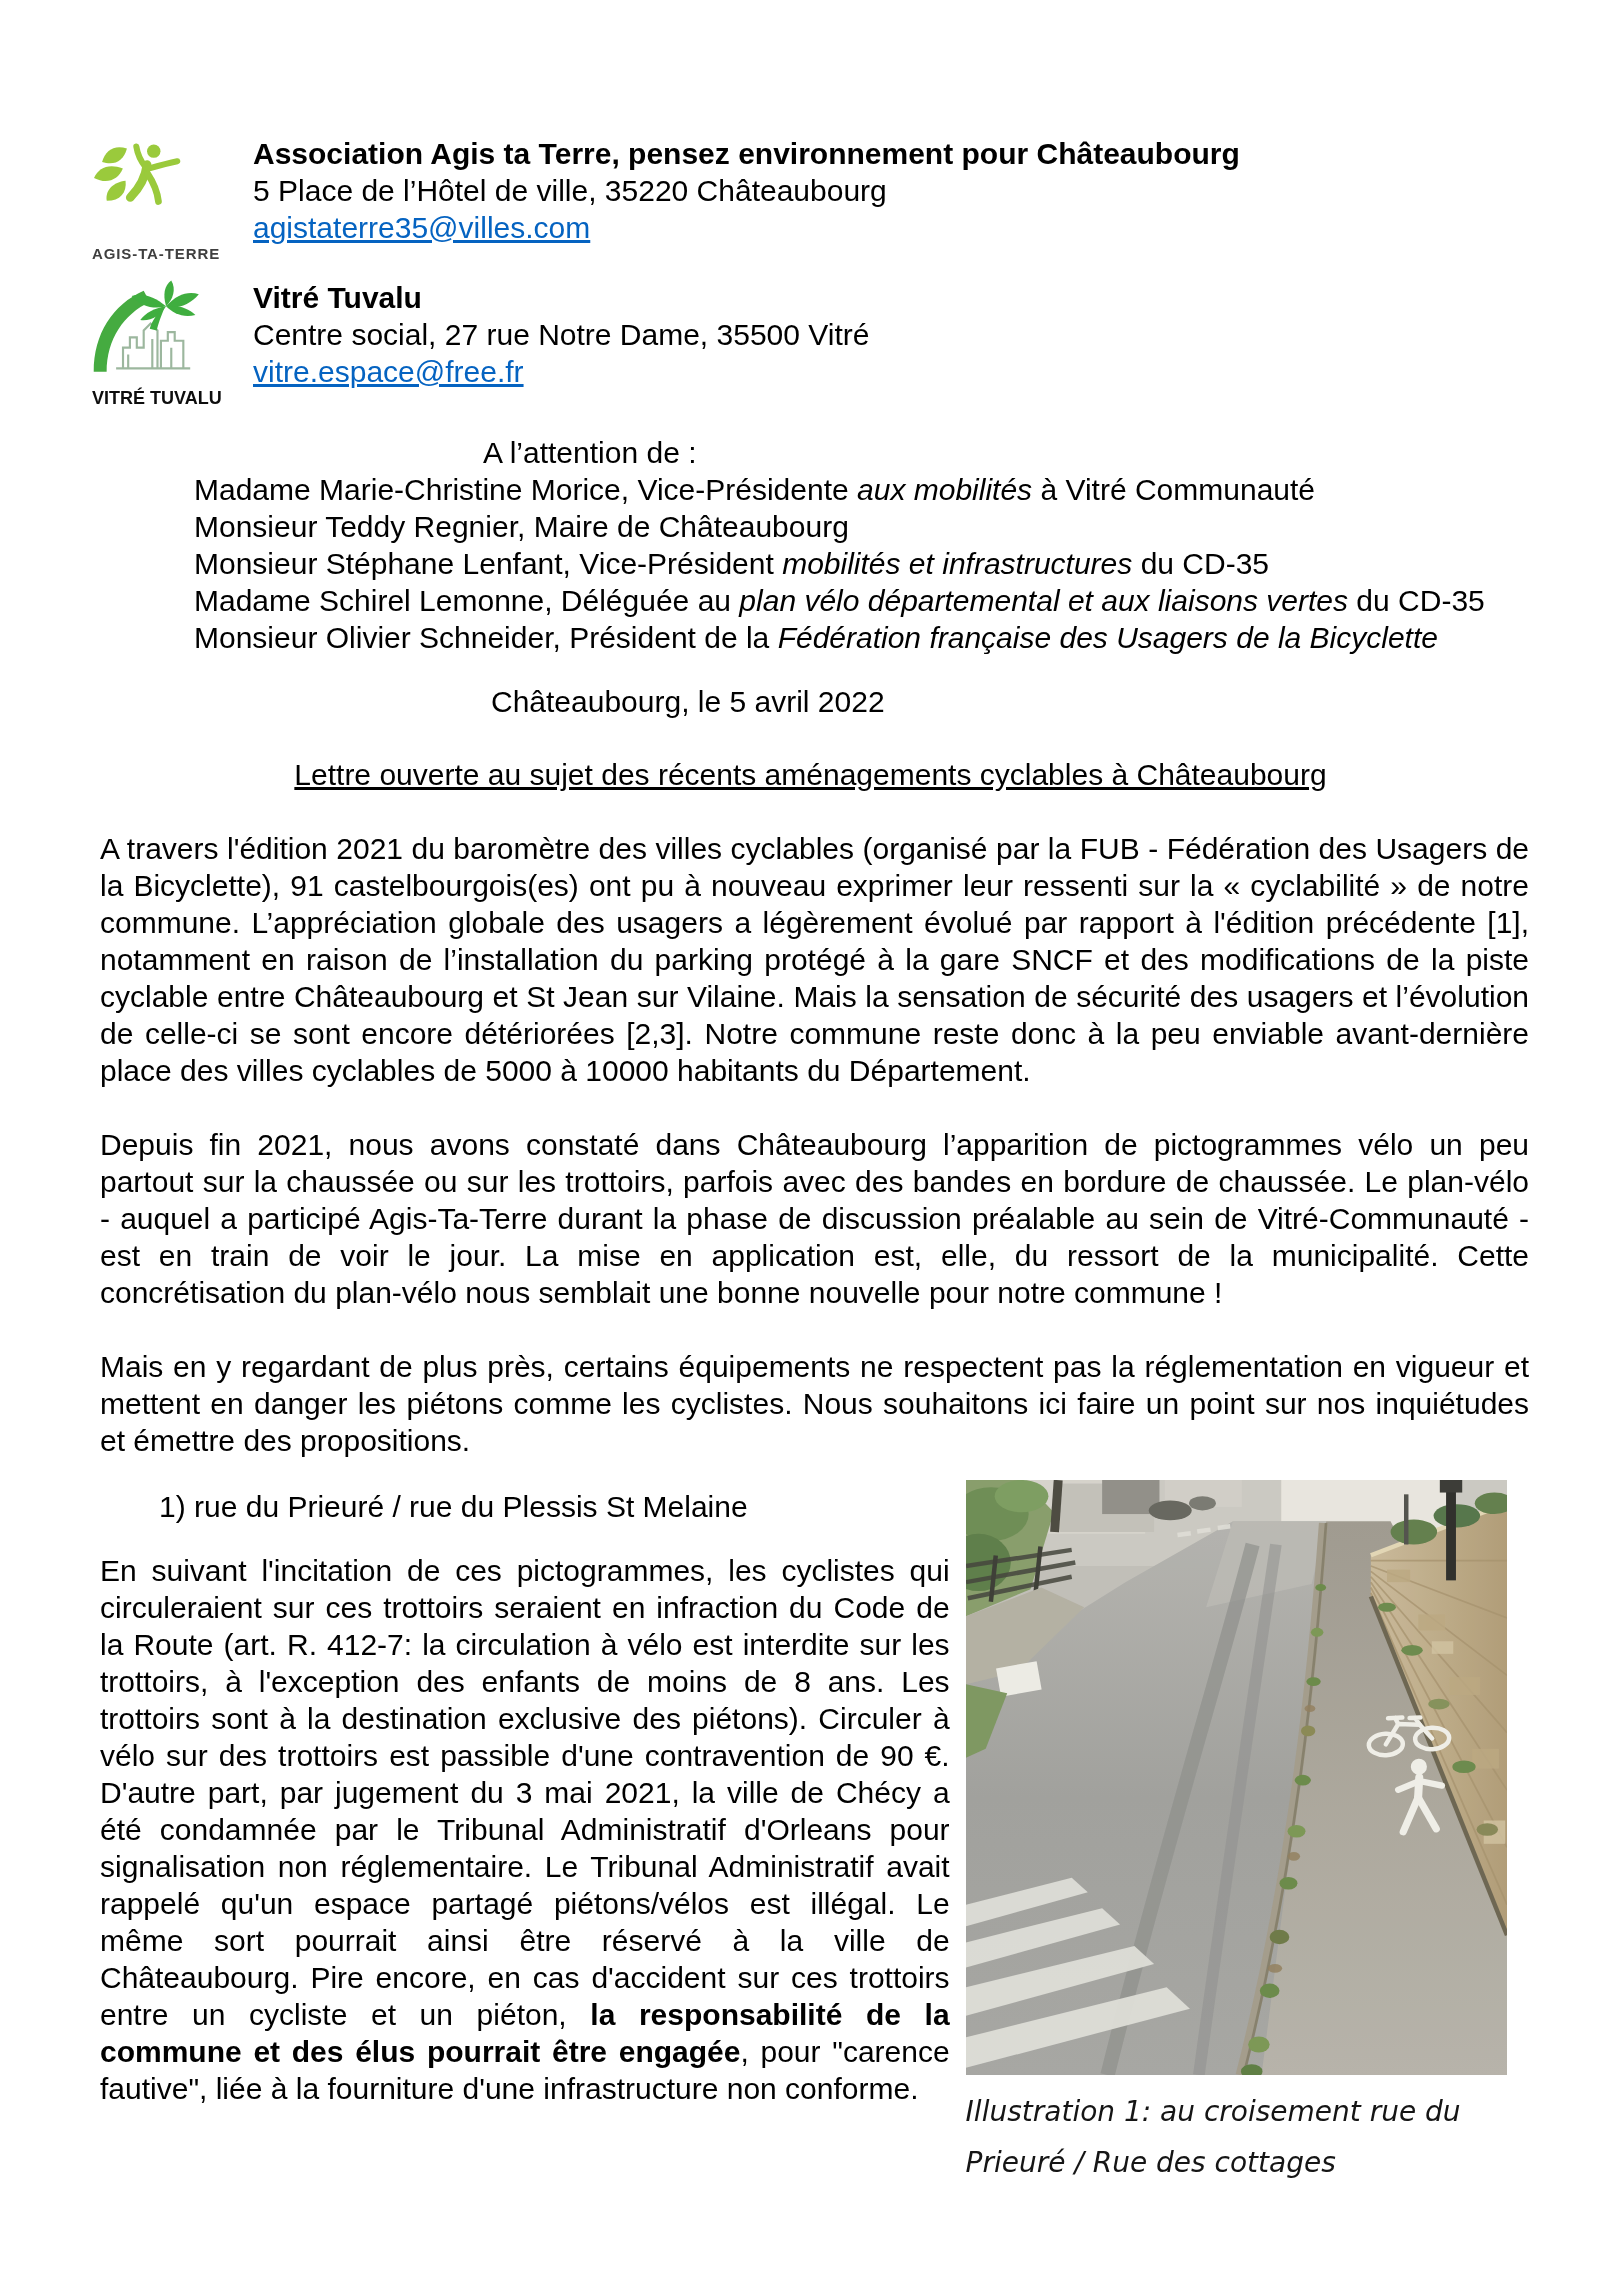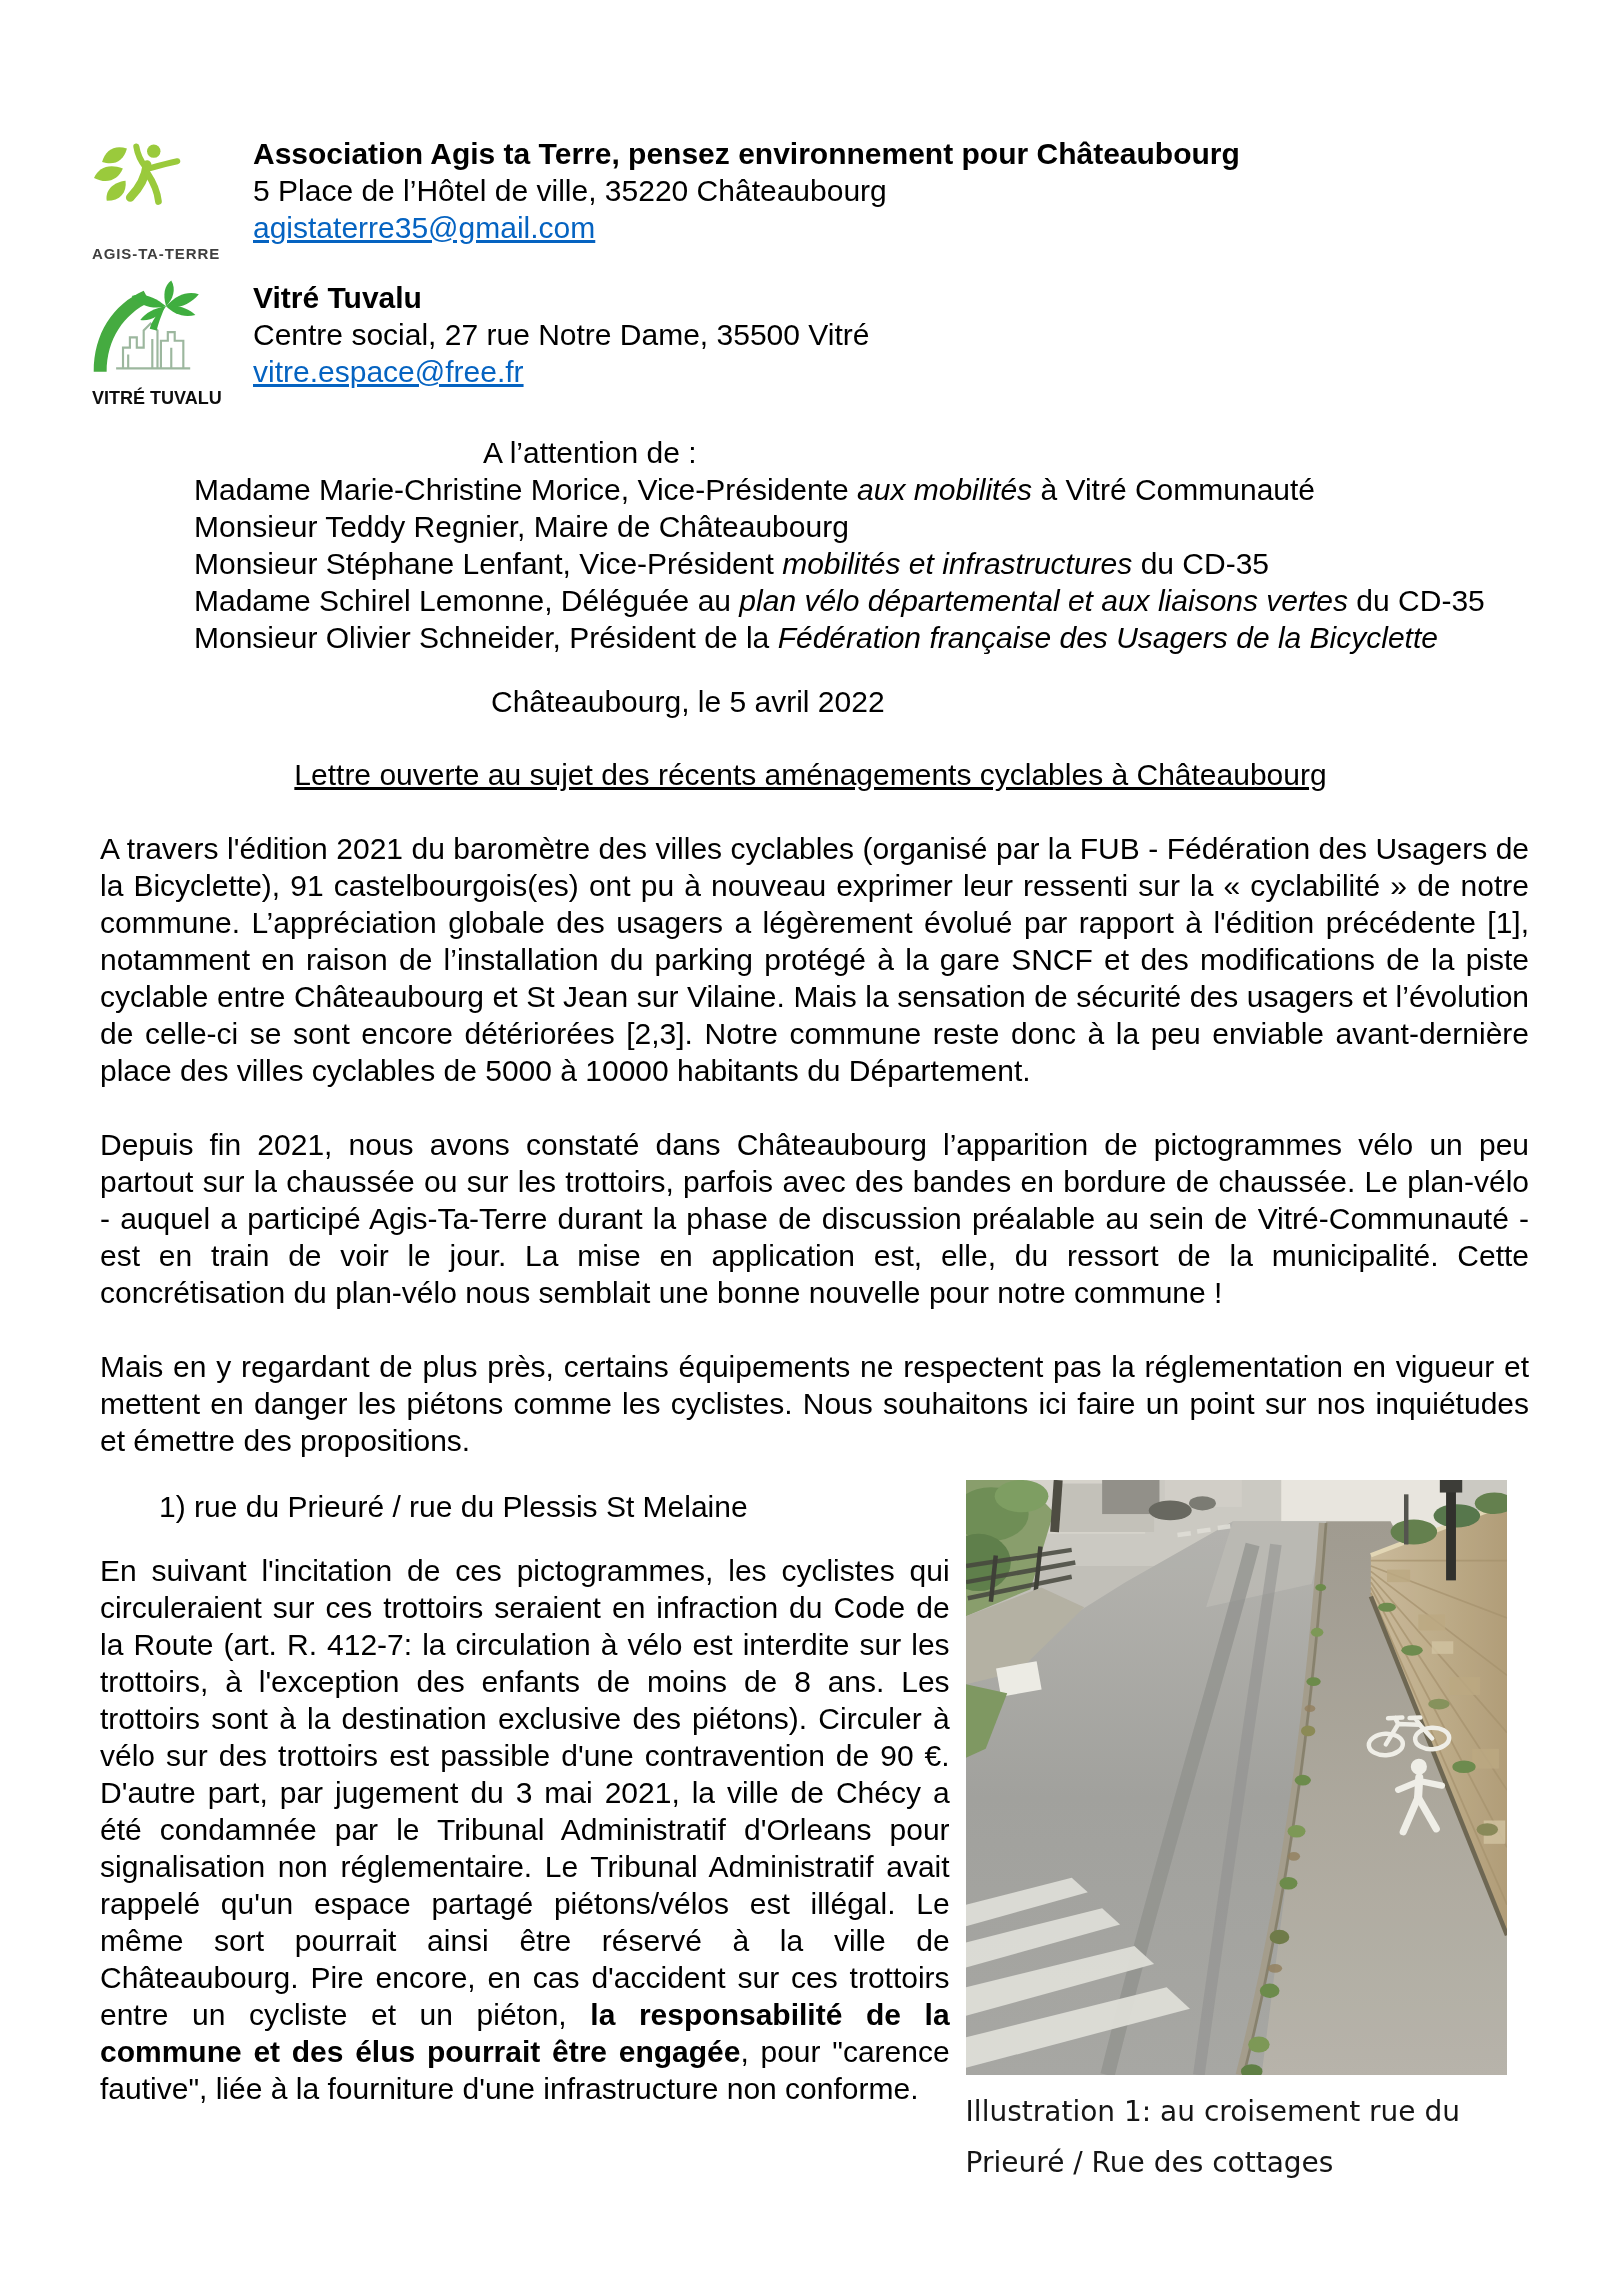--- a/index.html
+++ b/index.html
@@ -33,21 +33,21 @@
   .recipients{margin-left:102px;}
   .dateline{margin:27px 0 0 399px;}
   .subject{margin-top:36px;text-align:center;text-decoration:underline;}
   p.body{margin:37px 0 0 8px;text-align:justify;}
   .section1{margin-top:29px;}
   .heading1{margin:0 0 27px 67px;}
   figure{float:right;width:541px;margin:-7.2px 22.4px 7.2px 16px;padding:0;}
   .photo{width:541px;height:595px;display:block;}
   figcaption{
     font-family:"DejaVu Sans", sans-serif;
-    font-size:28px;line-height:51px;
+    font-style:italic;font-size:28px;line-height:51px;
     color:#151515;margin-top:10.7px;padding-right:27px;
   }
   .it{font-style:italic;}
   .bd{font-weight:700;}
   .clear{clear:both;}
 </style>
 </head>
 <body>
 
 <div class="page">
@@ -66,21 +66,21 @@
           <path d="M83,54 C91,66 97,78 99,95" stroke-width="10"></path>
           <path d="M80,44 C72,34 68,26 66,13" stroke-width="9"></path>
           <path d="M84,46 C98,42 112,38 127,35" stroke-width="9"></path>
         </g>
       </svg>
       <div class="logo-cap1">AGIS-TA-TERRE</div>
     </div>
     <div class="org-text">
       <div class="org-title">Association Agis ta Terre, pensez environnement pour Châteaubourg</div>
       <div>5 Place de l’Hôtel de ville, 35220 Châteaubourg</div>
-      <a class="link">agistaterre35@gmail.com</a>
+      <a class="link">agistaterre35@villes.com</a>
     </div>
   </div>
 
   <div class="header-row">
     <div class="logo-block">
       <svg width="112" height="100" viewBox="0 0 130 112">
         <g stroke="#9cb79e" stroke-width="2.5" fill="none">
           <path d="M36,104 L36,80 L44,80 L44,68 L52,68 L52,80 L60,80 L60,60 L68,52 L76,60 L76,104"></path>
           <path d="M80,104 L80,72 L88,72 L88,62 L96,62 L96,72 L106,72 L106,104"></path>
           <path d="M28,104 L114,104"></path>

